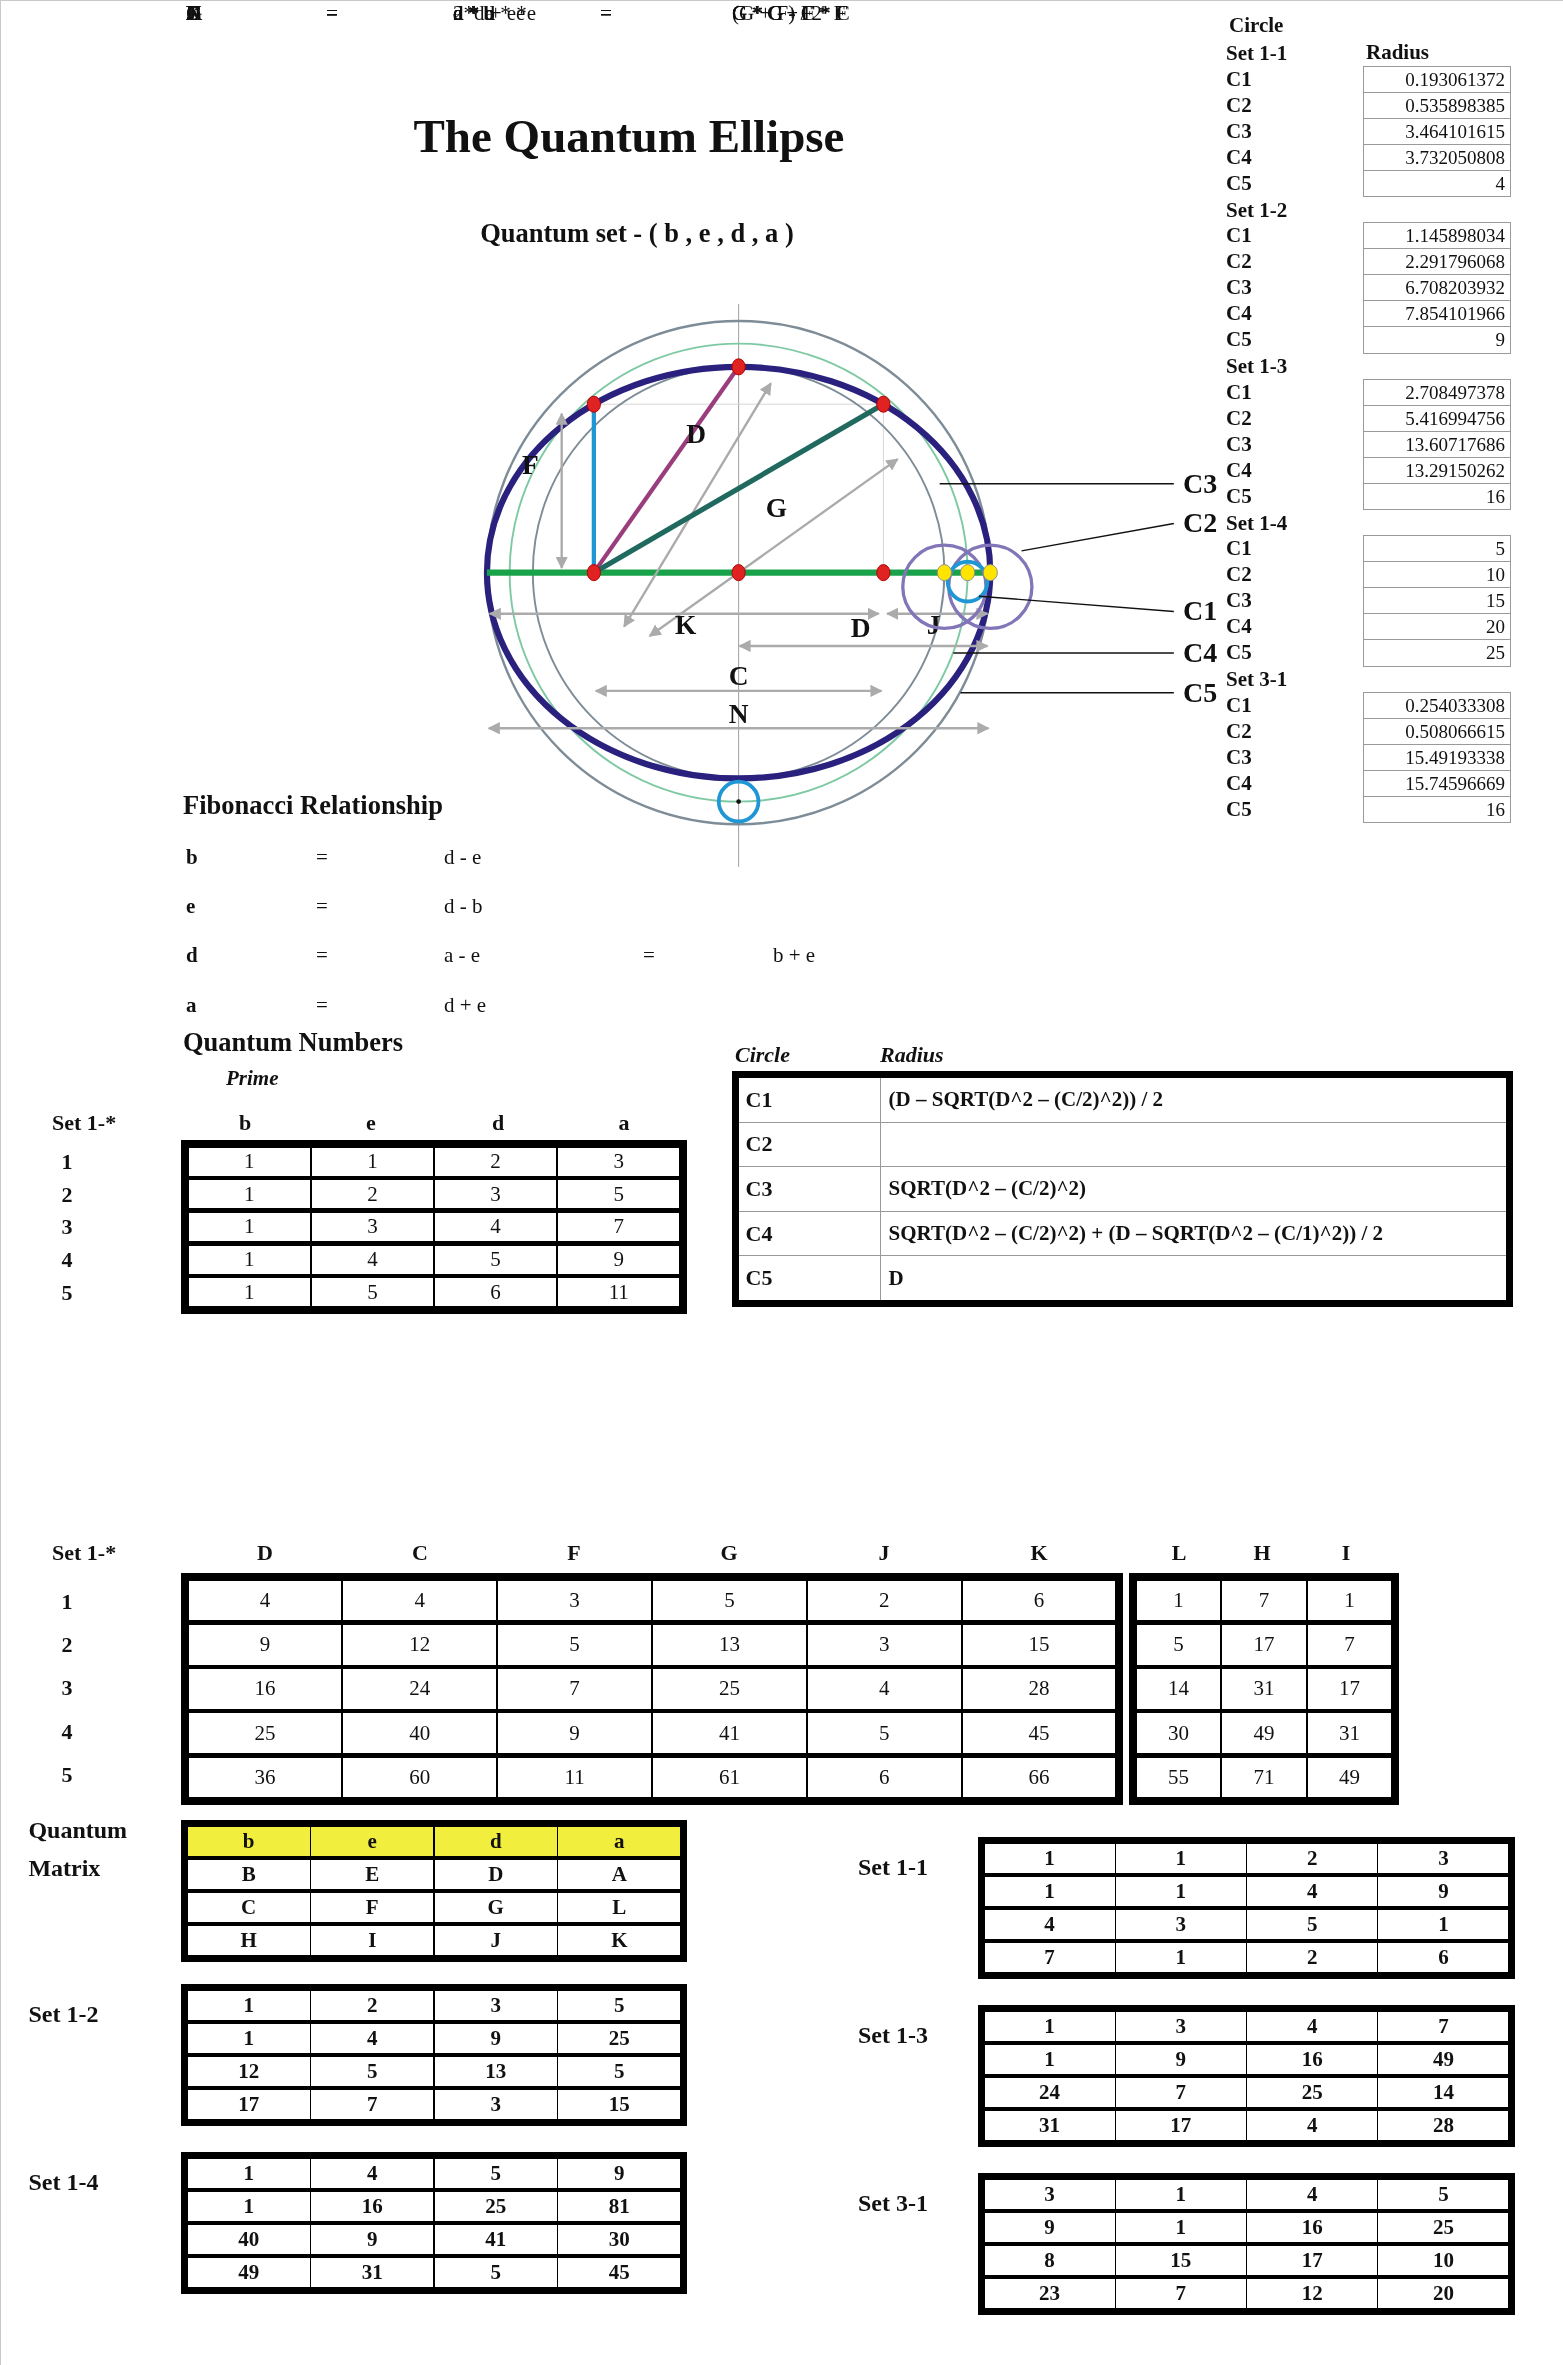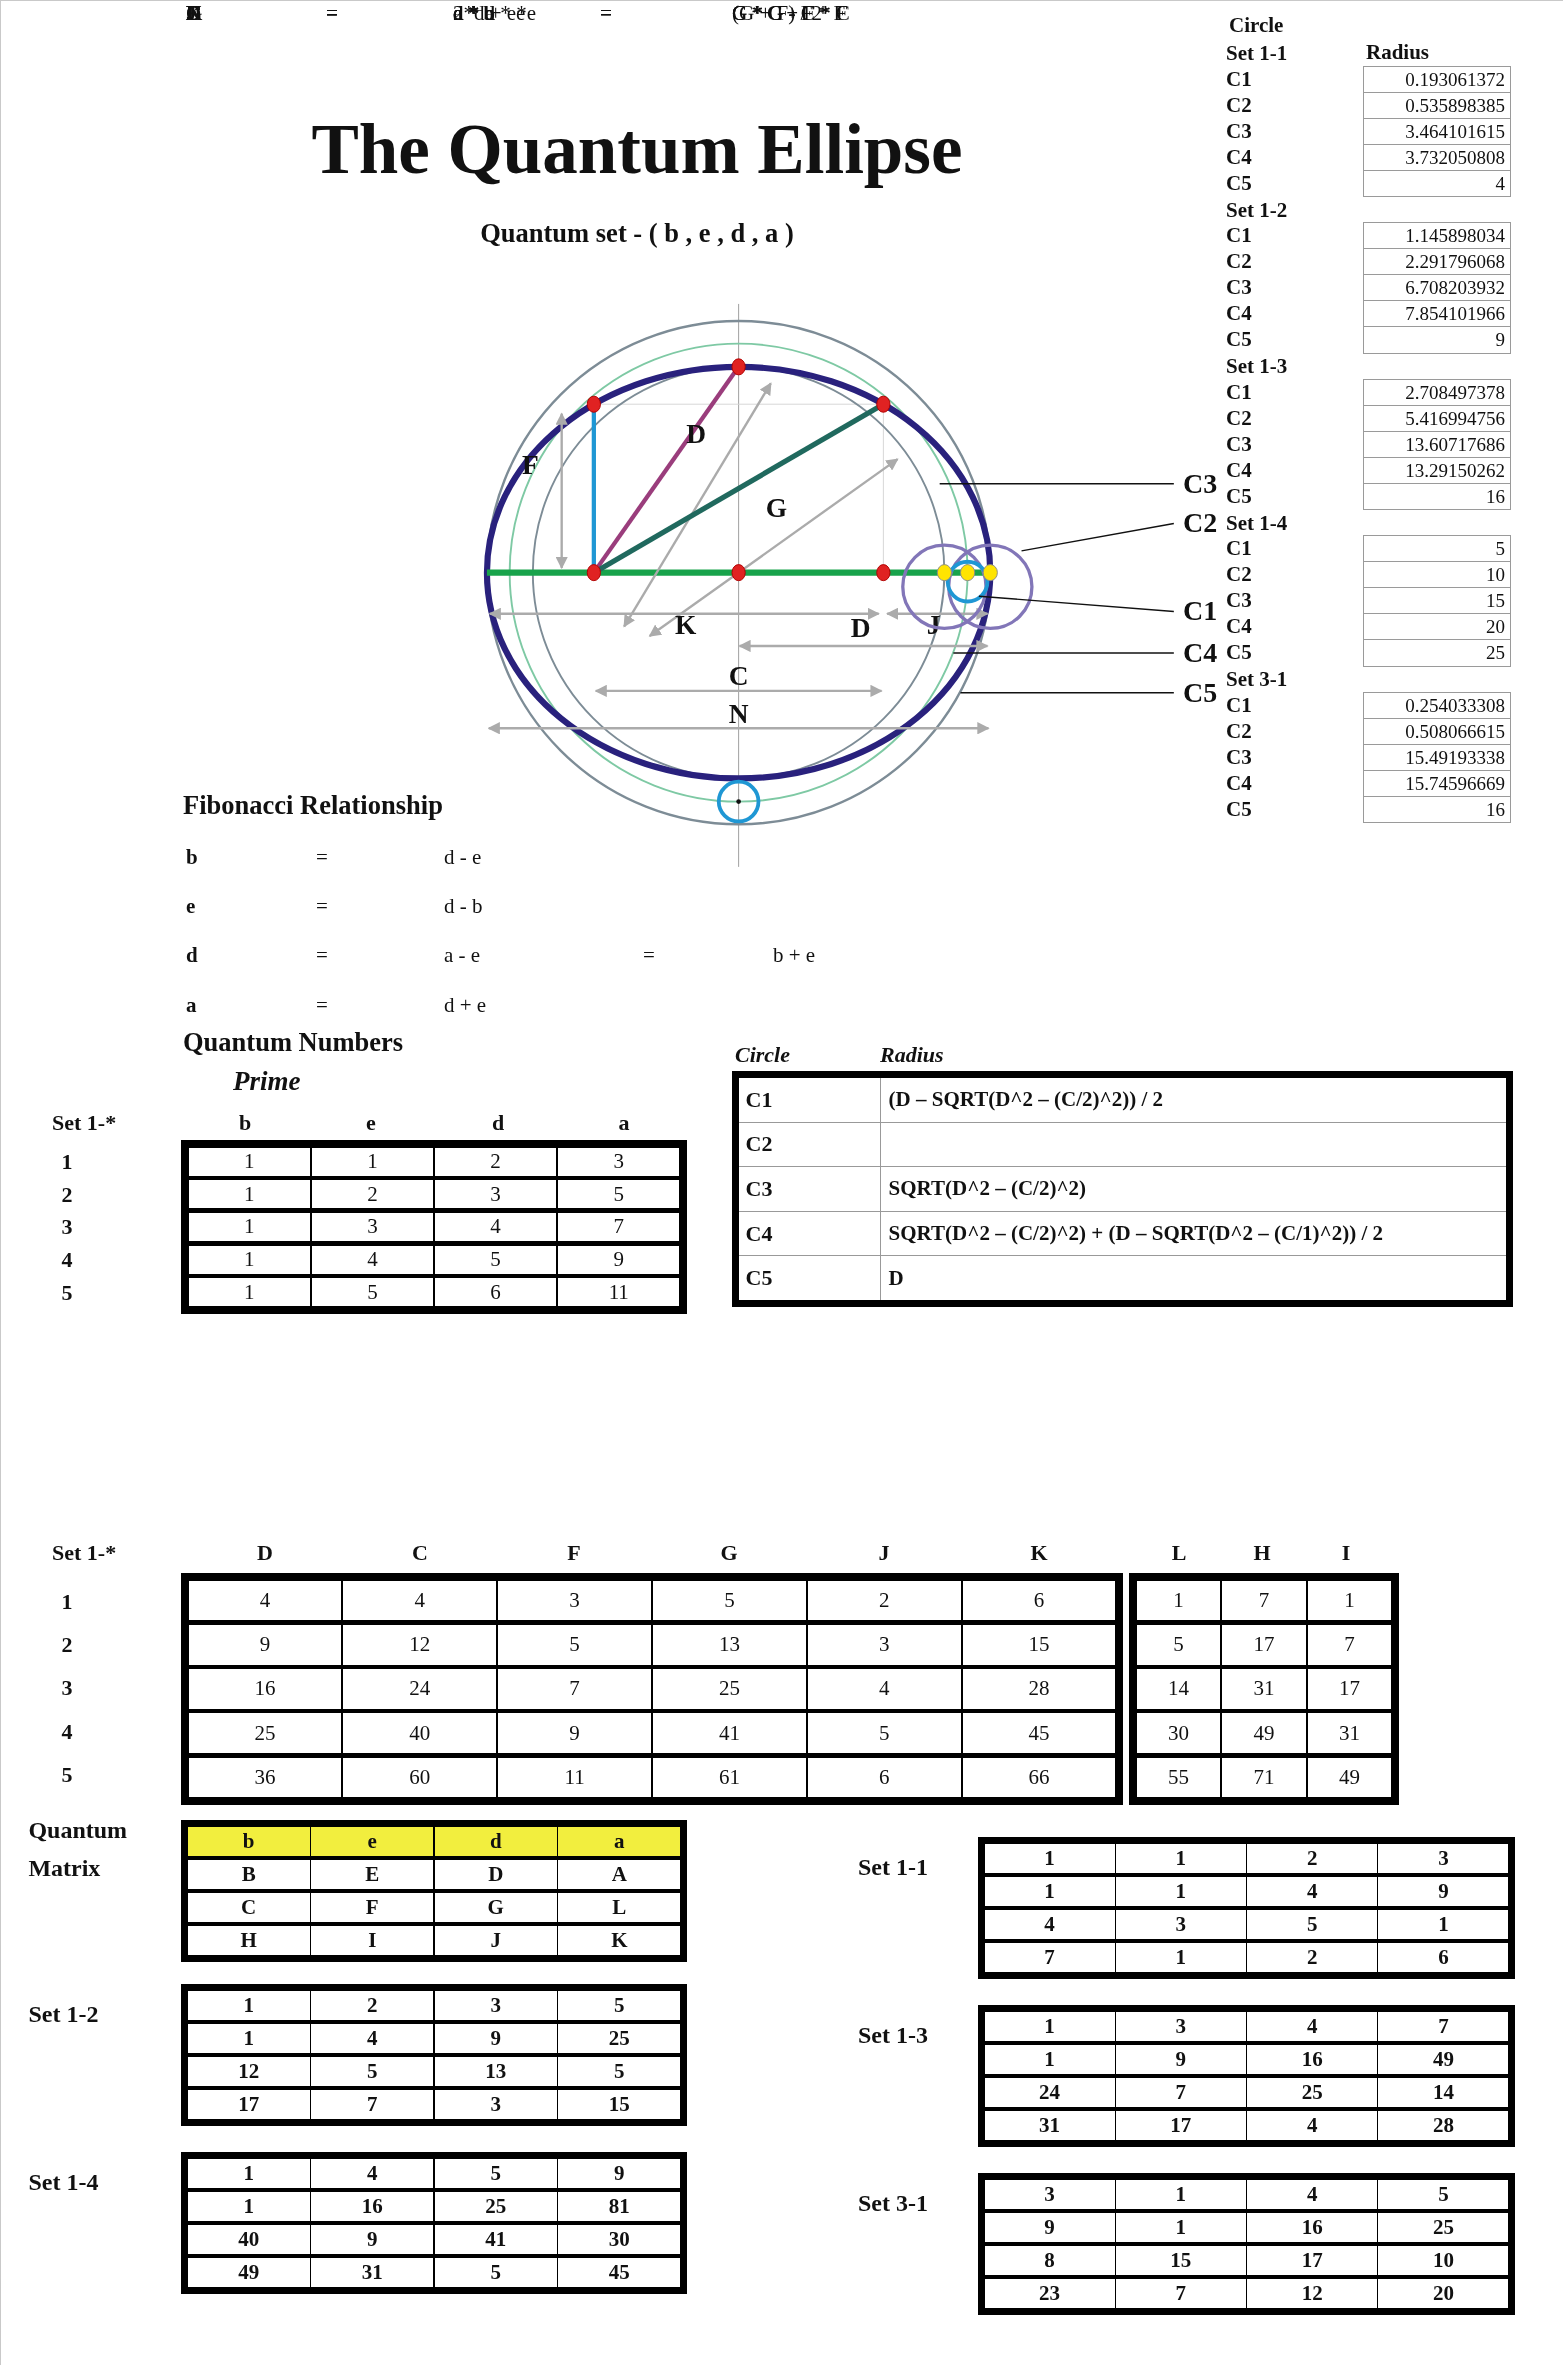--- a/index.html
+++ b/index.html
@@ -54,21 +54,21 @@
   .calloutlab{position:absolute;font-weight:bold;font-size:28px;line-height:34px;white-space:nowrap;}
   .reddot{stroke:#b00000;stroke-width:2;}
   .yellowdot{stroke:#8a8a8a;stroke-width:2;}
 </style>
 </head>
 <body>
 
 <div class="page">
 
   
-  <div class="h center" style="left:189px;top:108px;width:894px;font-size:71px">The Quantum Ellipse</div>
+  <div class="h center" style="left:181px;top:108px;width:894px;font-size:47px">The Quantum Ellipse</div>
   <div class="h center" style="left:189px;top:217px;width:894px;font-size:26.5px">Quantum set - ( b , e , d , a )</div>
 
   
   <svg class="dsvg" width="757" height="615" viewBox="950 600 1600 1300">
     <defs>
       <marker id="ah" viewBox="0 0 10 10" refX="9" refY="5" markerWidth="5.2" markerHeight="5.2" orient="auto-start-reverse">
         <path d="M0,0 L10,5 L0,10 z" fill="#ababab"></path>
       </marker>
     </defs>
 
@@ -276,21 +276,21 @@
     <span class="f4">b + e</span>
   </div>
   <div class="frow fib" style="left:185px;top:992px">
     <span class="f0">a</span>
     <span class="f1">=</span>
     <span class="f2">d + e</span>
   </div>
 
   
   <div class="h" style="left:182px;top:1026px;font-size:26.5px">Quantum Numbers</div>
-  <div class="h it" style="left:232px;top:1065px;font-size:27px;font-weight:bold">Prime</div>
+  <div class="h it" style="left:225px;top:1065px;font-size:21px;font-weight:bold">Prime</div>
   <div class="h" style="left:51px;top:1109px;font-size:22px">Set 1-*</div>
   <span class="colhead" style="left:244px;top:1109px">b</span>
   <span class="colhead" style="left:370px;top:1109px">e</span>
   <span class="colhead" style="left:497px;top:1109px">d</span>
   <span class="colhead" style="left:623px;top:1109px">a</span>
   <div class="numcol" style="left:47px;top:1145px;height:163px">
 
   <div class="rownum">1</div>
       <div class="rownum">2</div>
       <div class="rownum">3</div>

